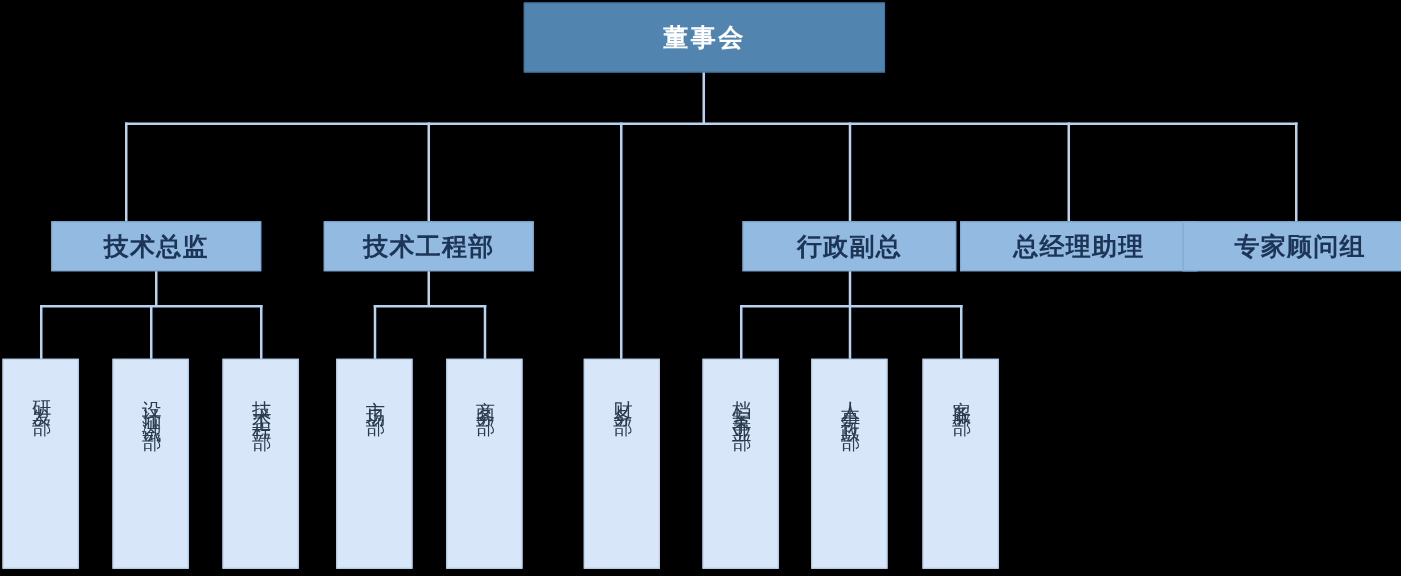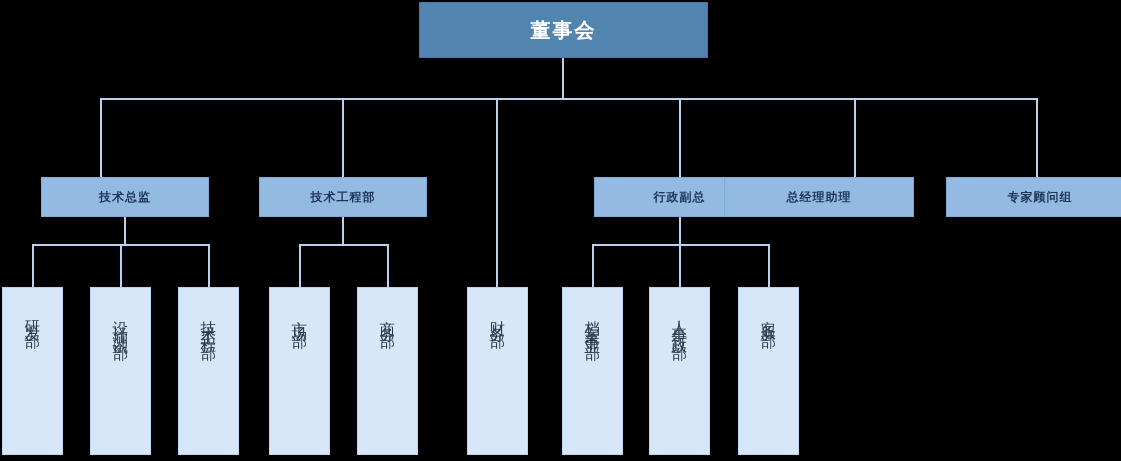--- a/index.html
+++ b/index.html
@@ -41,21 +41,21 @@
     font-weight: bold;
     font-size: 20px;
     letter-spacing: 2px;
   }
 
   .node-mid {
     background: #93bae0;
     border: 1px solid #7fabd6;
     color: #1c3557;
     font-weight: bold;
-    font-size: 12px;
+    font-size: 20px;
     letter-spacing: 1px;
   }
 
   .node-leaf {
     background: #d7e6f8;
     border: 1px solid #b9d3ee;
     color: #2a3b4d;
     font-size: 15.5px;
     align-items: flex-start;
     justify-content: center;
@@ -94,21 +94,21 @@
   </div>
 
   <div class="node node-mid" style="left:259px; top:177px; width:168px; height:40px;">
     <span>技术工程部</span>
   </div>
 
   <div class="node node-mid" style="left:594px; top:177px; width:171px; height:40px;text-align:center;">
     <span>行政副总</span>
   </div>
 
-  <div class="node node-mid" style="left:724px; top:177px; width:190px; height:40px;">
+  <div class="node node-mid" style="left:768px; top:177px; width:190px; height:40px;">
     <span>总经理助理</span>
   </div>
 
   <div class="node node-mid" style="left:946px; top:177px; width:188px; height:40px;">
     <span>专家顾问组</span>
   </div>
 
   <div class="line-v" style="left:124px; top:217px; height:28px;"></div>
   <div class="line-h" style="left:32px; top:244px; width:178px;"></div>
   <div class="line-v" style="left:32px; top:244px; height:43px;"></div>

